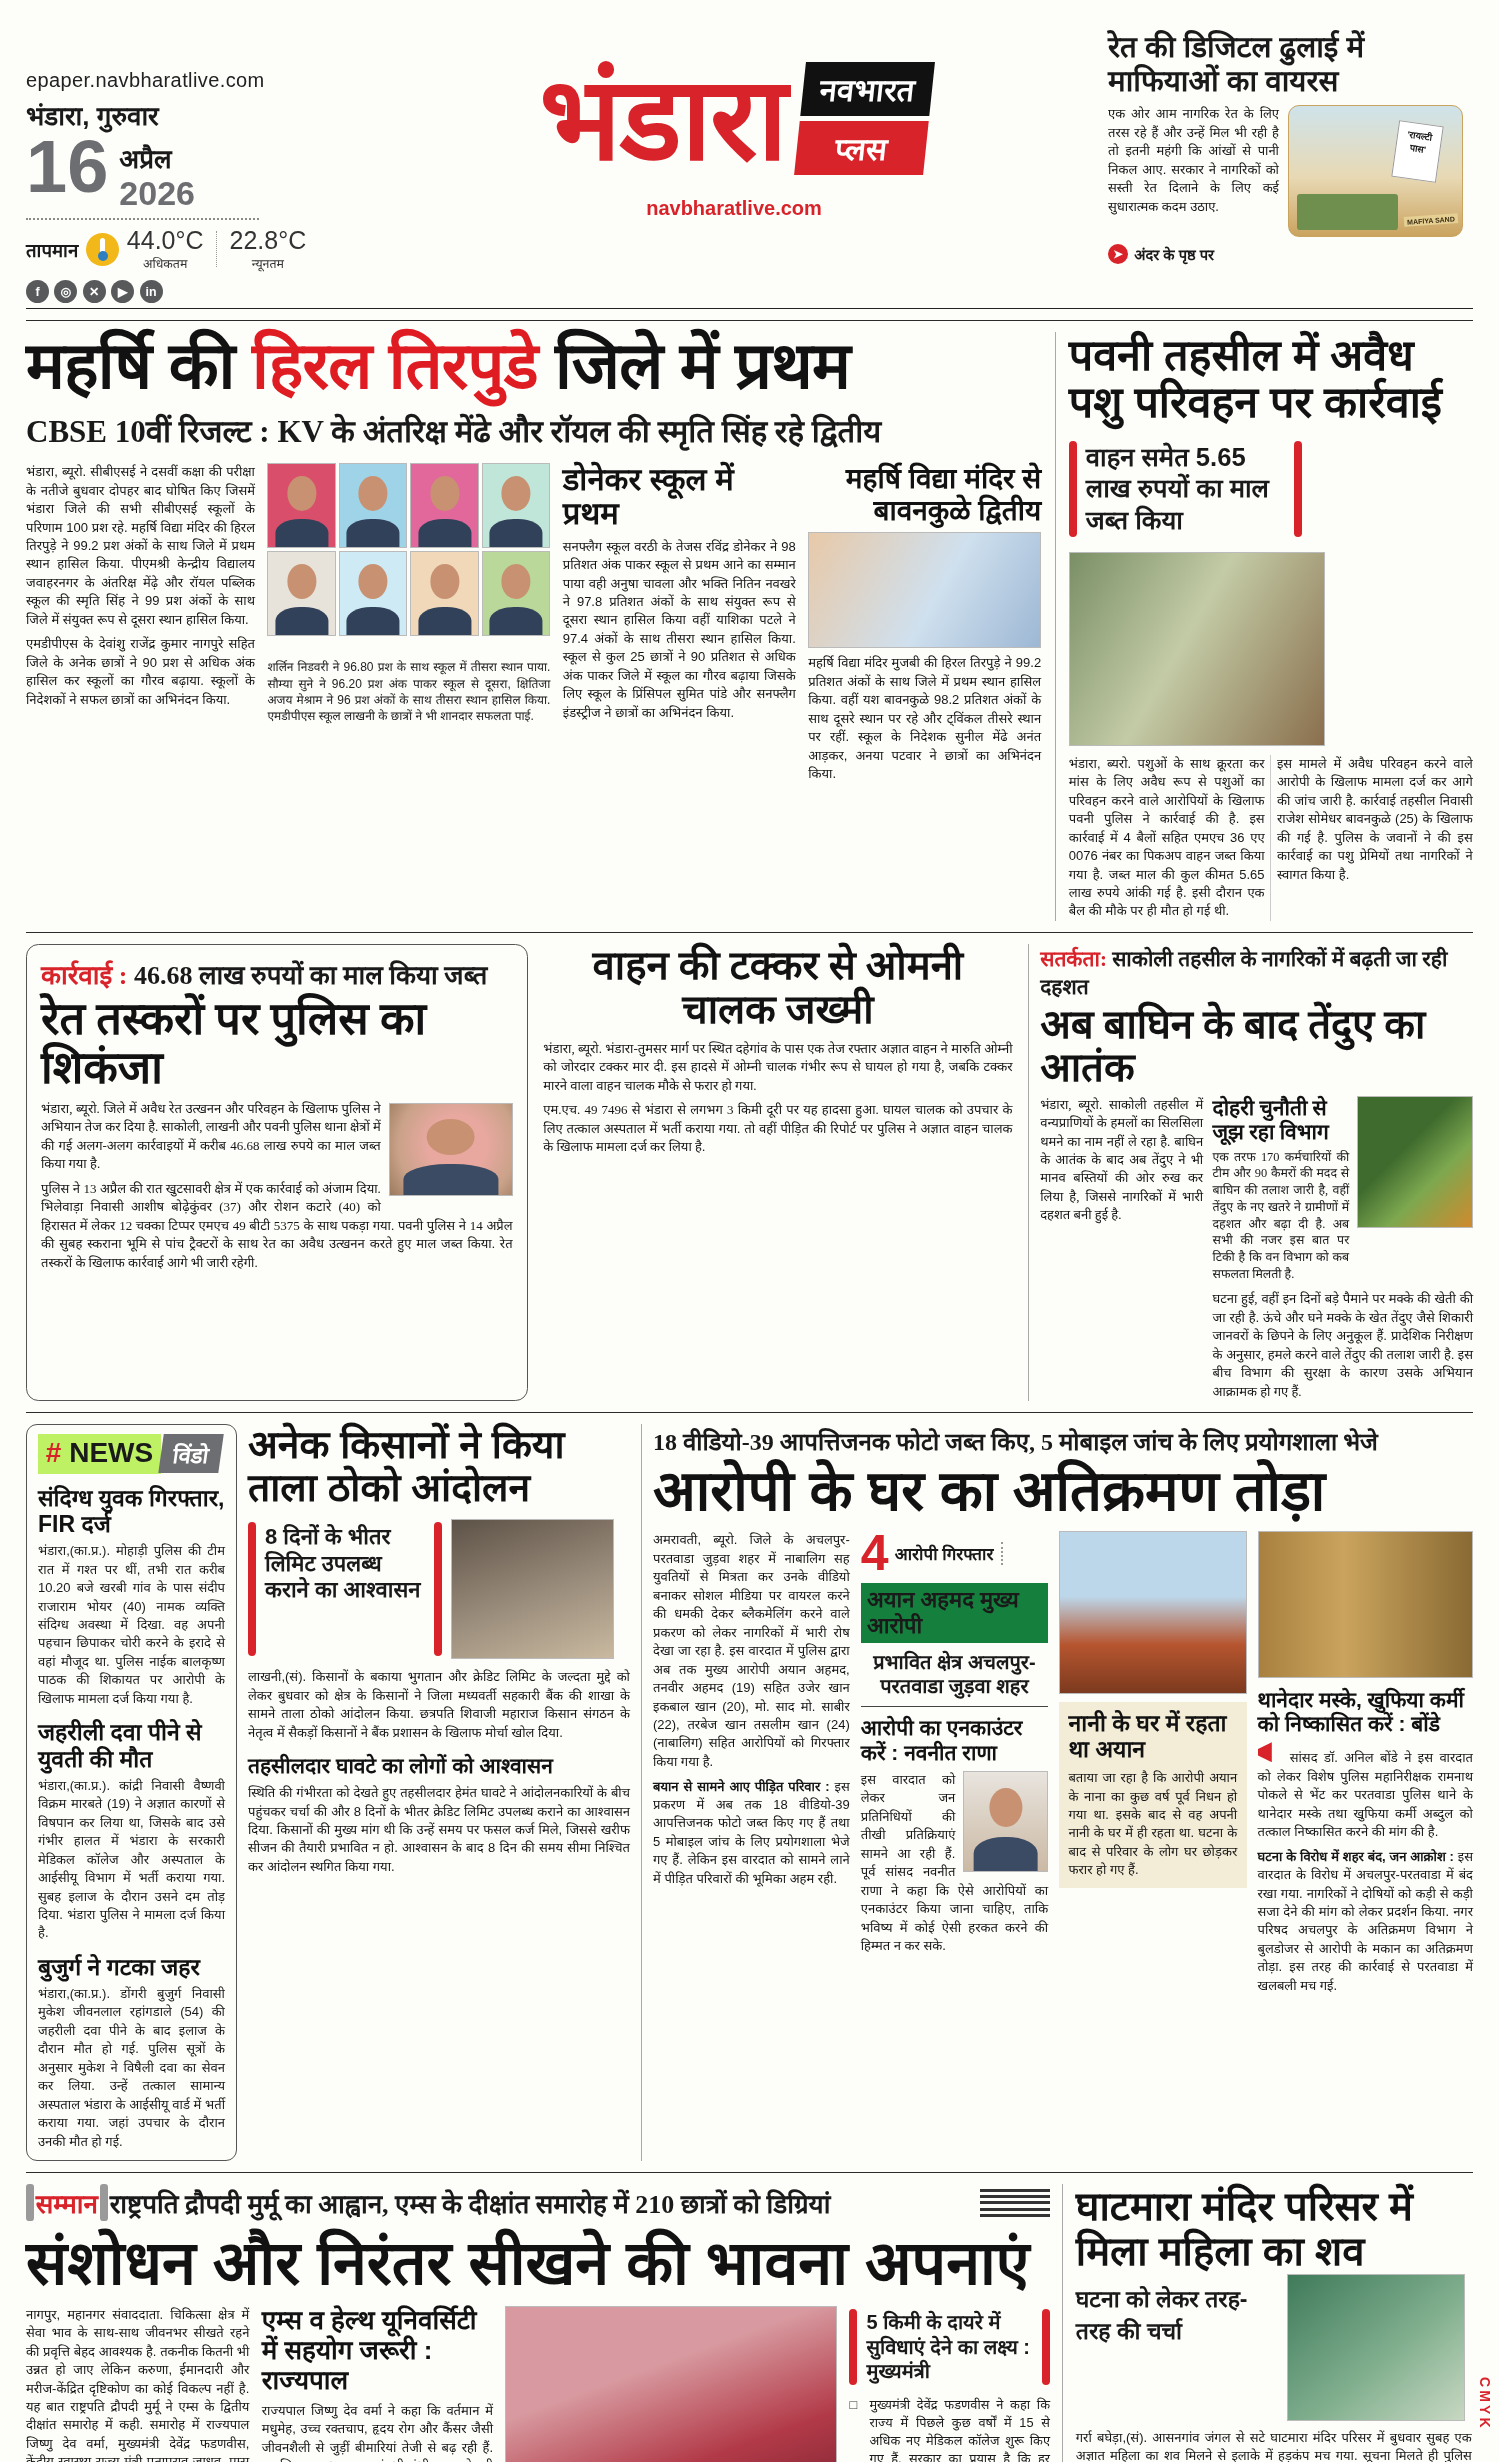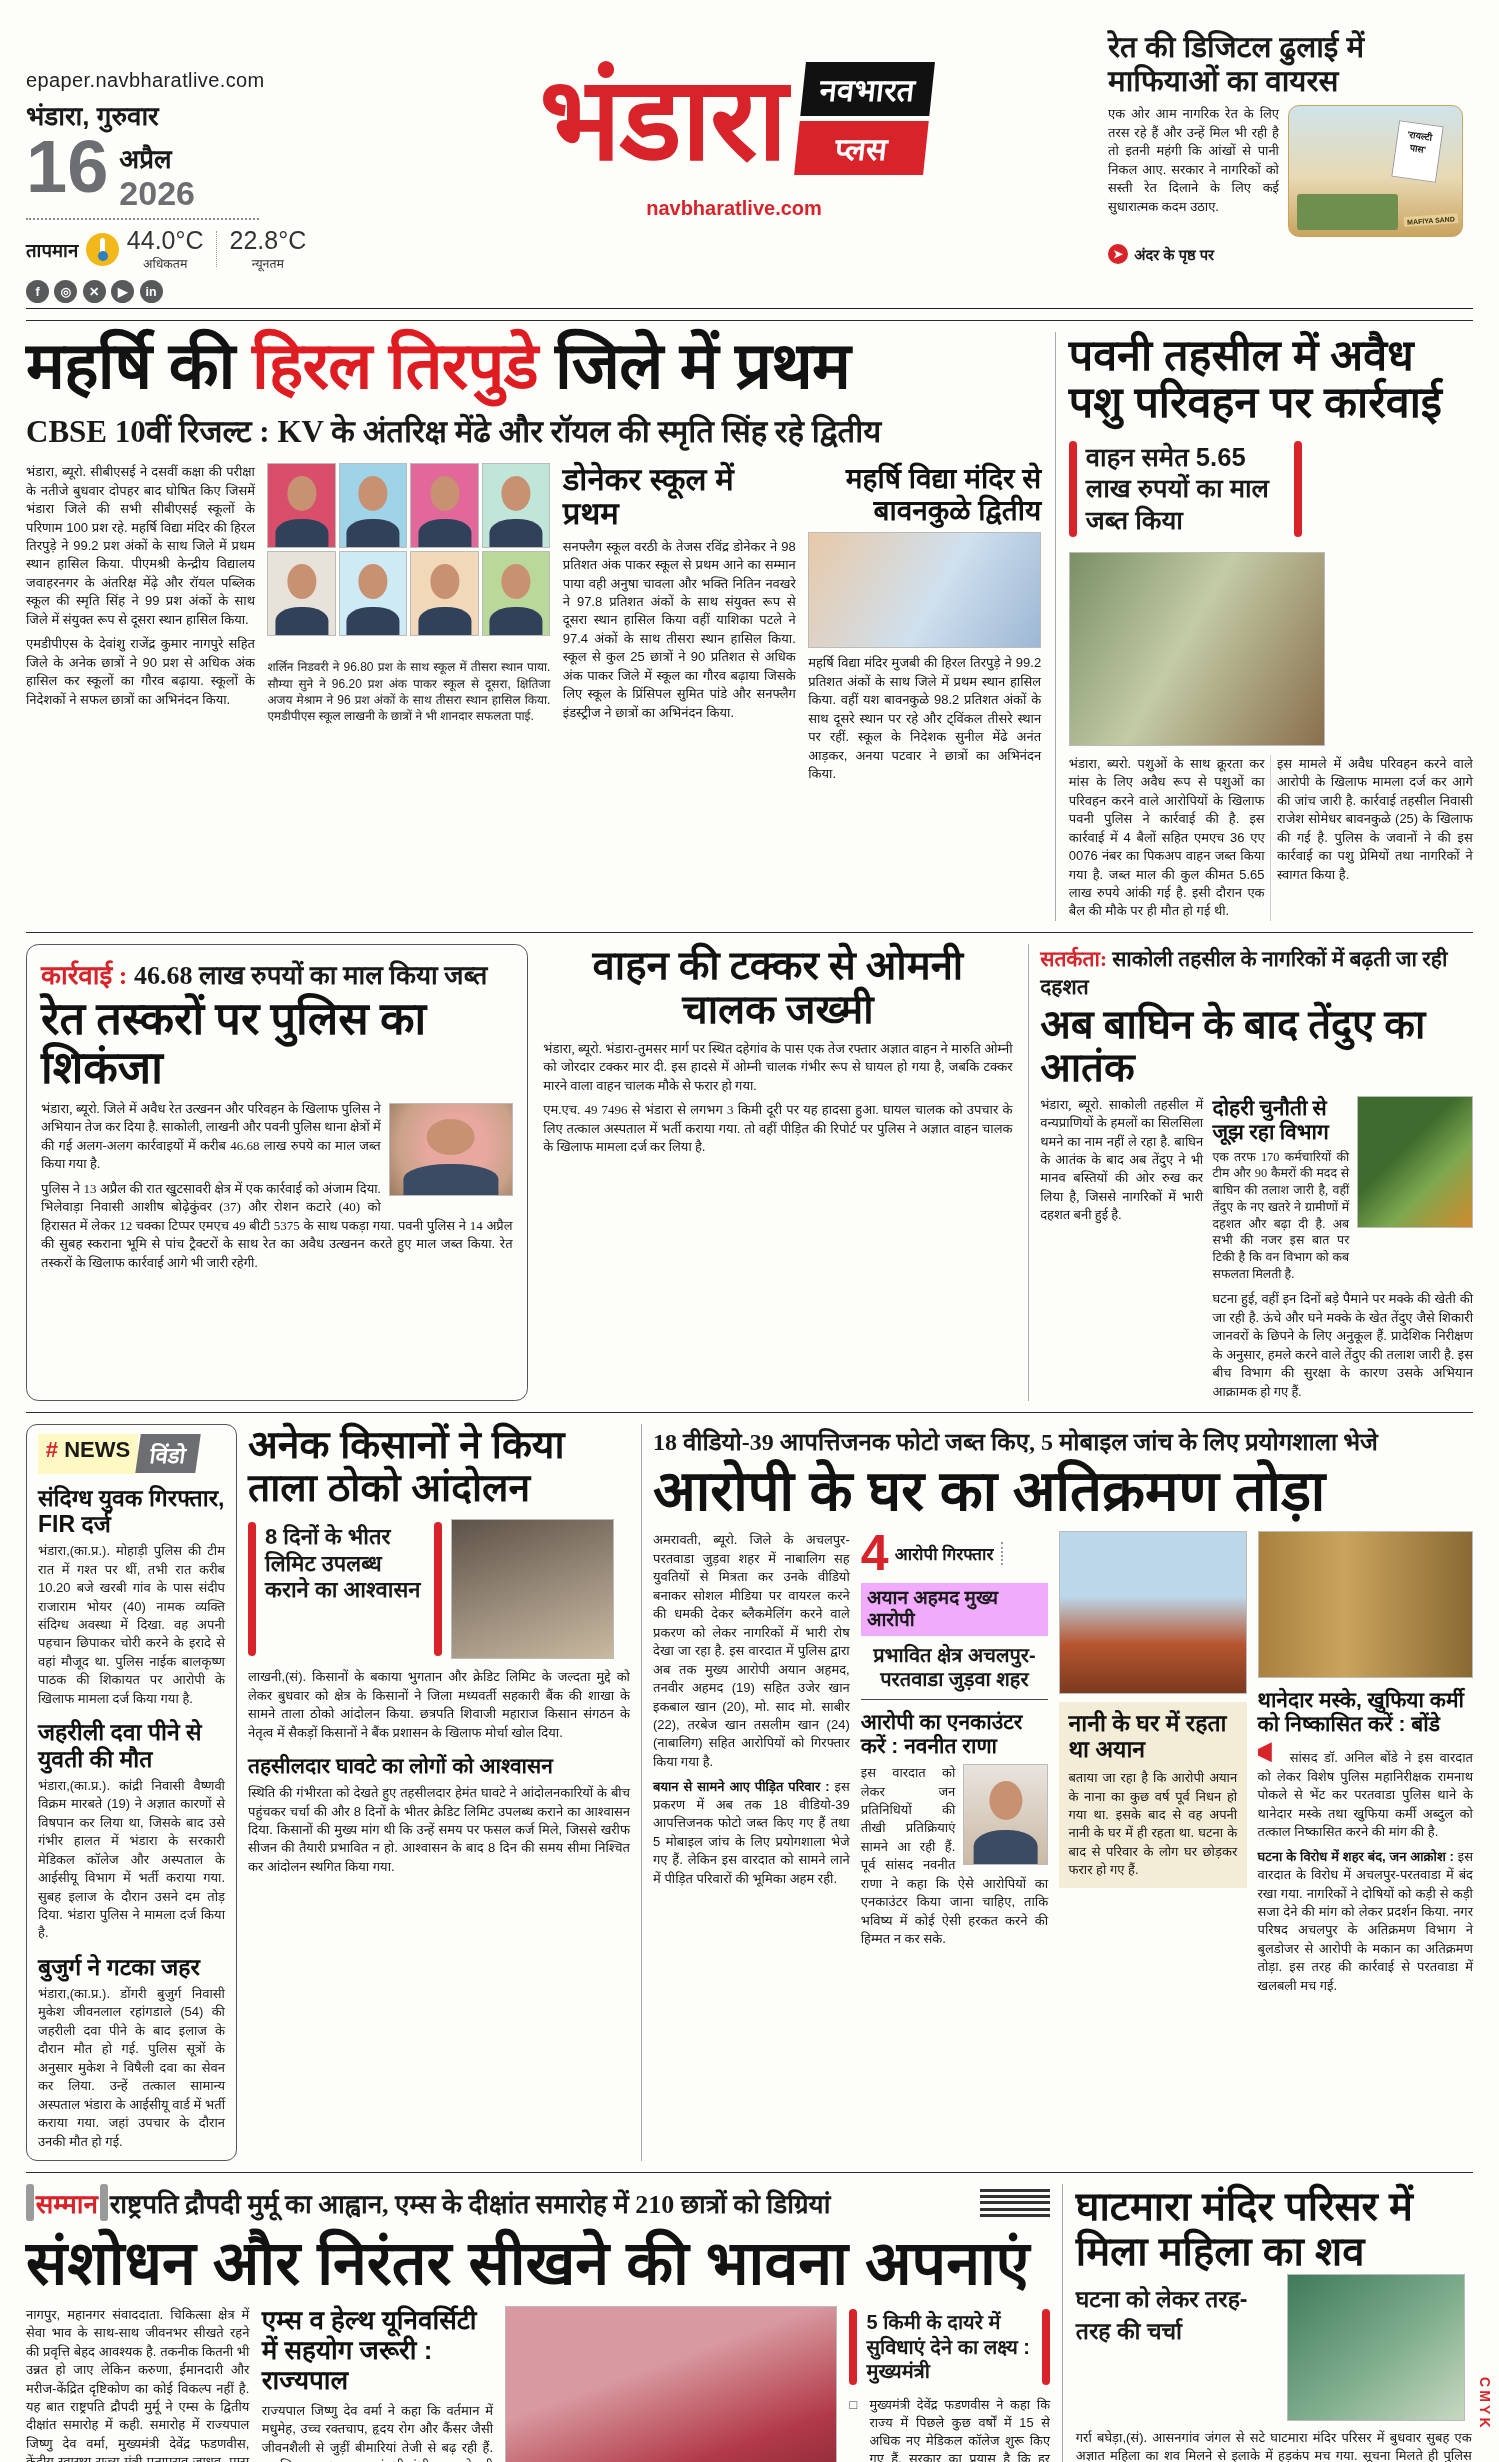--- a/index.html
+++ b/index.html
@@ -121,40 +121,40 @@
   .tendua-sub { display:flex; gap:7.8px; }
   .tendua-sub h3 { font-size:21px; line-height:1.15; }
   .subnote { font-size:12.4px; line-height:1.35; margin-top:4.7px; text-align:justify; }
   .ph-tiger { width:116px; height:132px; flex:0 0 auto;
               background:linear-gradient(135deg,#3f6b2e 0 40%,#7da84f 65%,#d08a2e 100%); }
 
   
   .band3 { display:flex; gap:11px; min-height:667px; }
   .nw { width:211px; border:1.6px solid #555; border-radius:11px; padding:9.3px 11px; }
   .nw-tags { display:flex; }
-  .nw-hash { background:#fef9c3; padding:3.1px 7.8px; font-size:22px; font-weight:800; }
+  .nw-hash { background:#bef264; padding:3.1px 7.8px; font-size:28px; font-weight:800; }
   .nw-hash .red { color:#d9232a; }
   .nw-win { background:#6d6e71; color:#fff; padding:4.7px 12.4px; font-size:22px; font-weight:800; transform:skewX(-8deg); }
   .nw-item h3 { font-size:23px; line-height:1.15; margin:11px 0 4.7px 0; }
   .nw-item p { font-size:13px; line-height:1.42; text-align:justify; }
   .tala { width:382px; }
   .tala h1 { font-size:39px; line-height:1.1; }
   .tala-top { display:flex; gap:9.3px; margin-top:9.3px; }
   .tala-deck { width:194px; font-size:22px; }
   .ph-farmers { width:163px; height:140px; background:linear-gradient(160deg,#5d5247,#9b8d7c 55%,#c9b9a0); }
   .tala h3 { font-size:21px; margin:9.3px 0 4.7px 0; }
   .aaropi { flex:1; }
   .aaropi-kick { font-size:24px; font-weight:800; font-family:"Liberation Serif", serif; }
   .aaropi h1 { font-size:56px; line-height:1.05; margin:4.7px 0 11px 0; }
   .aaropi-grid { display:flex; gap:11px; }
   .ac { flex:1; }
   .stat { display:flex; align-items:center; gap:6.2px; }
   .stat .num { color:#d9232a; font-size:50px; font-weight:800; line-height:.9; }
   .stat .lbl { font-size:17px; font-weight:bold; border-right:2.3px dotted #999; padding-right:7.8px; }
-  .accused-box { font-size:19px; font-weight:800; background:#f0abfc; padding:4.7px 6.2px; margin-top:6.2px; line-height:1.15; }
+  .accused-box { font-size:22px; font-weight:800; background:#15803d; padding:4.7px 6.2px; margin-top:6.2px; line-height:1.15; }
   .area-line { font-size:20px; font-weight:800; text-align:center; margin-top:7.8px; border-bottom:1.6px solid #444; padding-bottom:7.8px; line-height:1.2; }
   .sub-hl { font-size:21px; line-height:1.15; margin:9.3px 0 6.2px 0; font-weight:800; }
   .ph-rana { width:85px; height:101px; float:right; margin:0 0 4.7px 7.8px;
              background:linear-gradient(180deg,#e8e4de,#cbb9a4); }
   .ph-demol { width:100%; height:163px; background:linear-gradient(180deg,#bcd7ea 0 40%,#b6552f 70%,#7c3a1e); }
   .nani-box { background:#f3edd8; padding:7.8px 9.3px; margin-top:7.8px; }
   .nani-box h3 { font-size:23px; line-height:1.15; margin-bottom:6.2px; }
   .ph-deleg { width:100%; height:147px; background:linear-gradient(90deg,#a9803f,#caa45e 40%,#8a6a33); }
   .mega { width:26px; height:20px; background:#d9232a; clip-path:polygon(0 35%,55% 0,55% 100%,0 65%); display:inline-block; margin-right:6.2px; }
 

